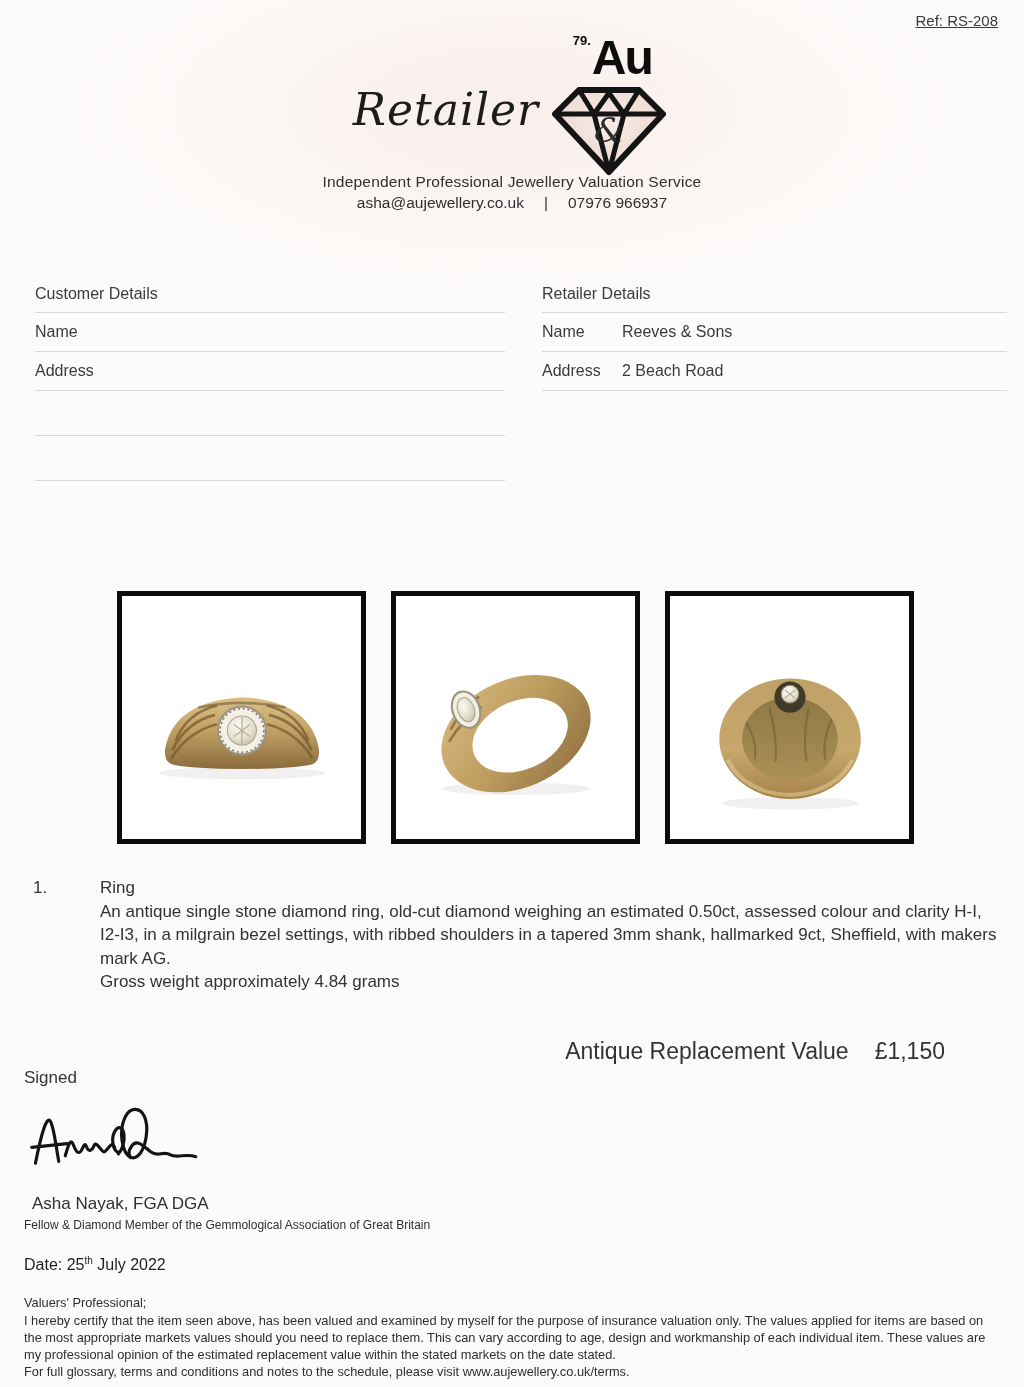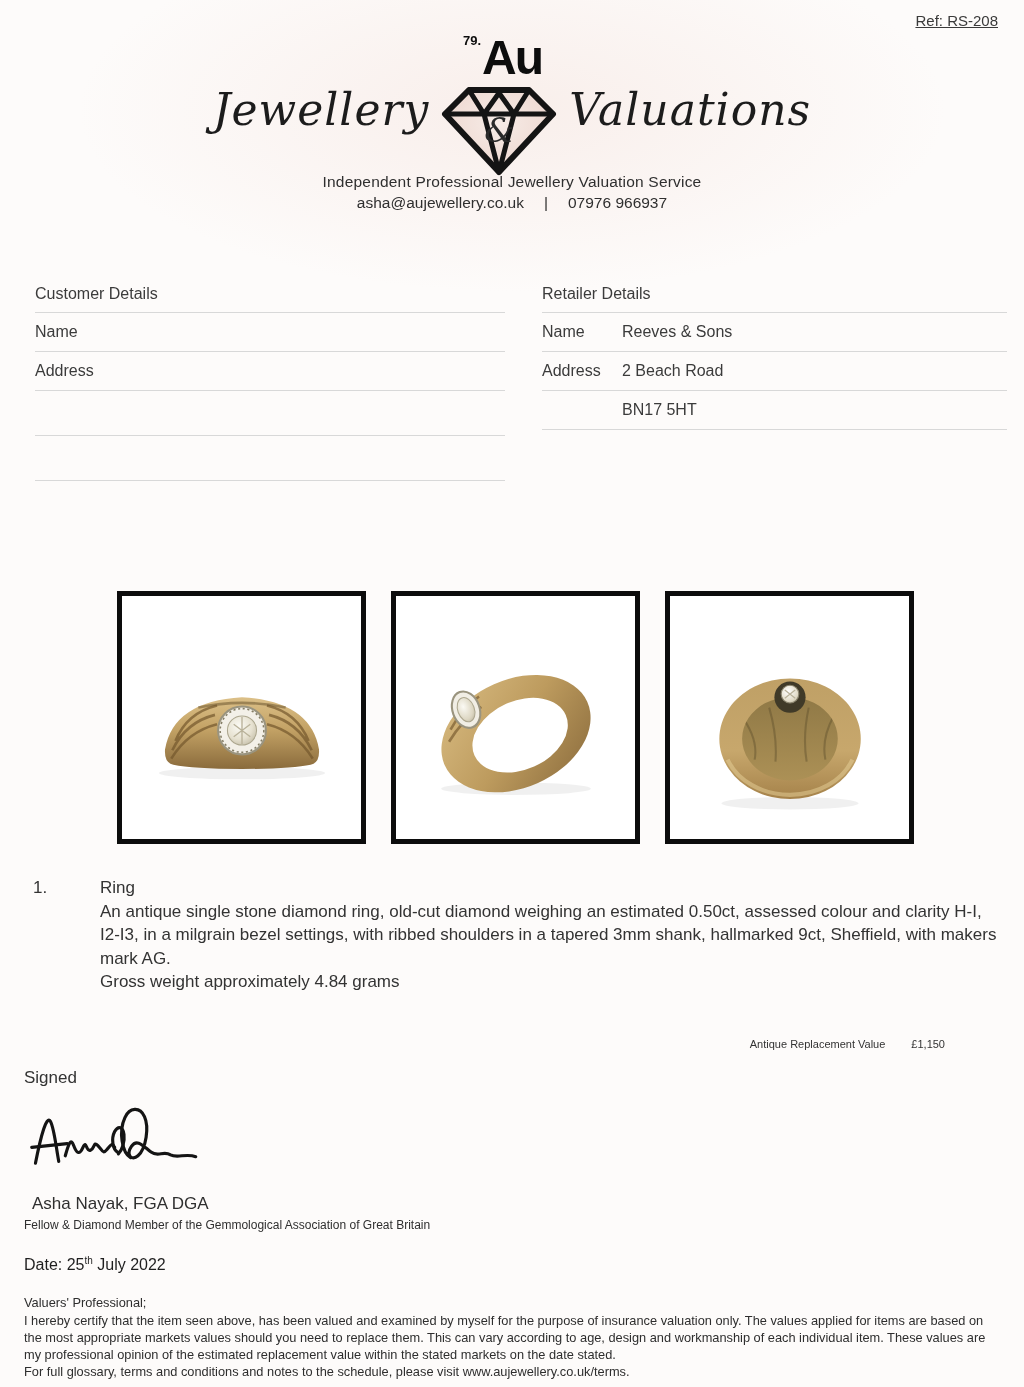--- a/index.html
+++ b/index.html
@@ -61,21 +61,21 @@
            display:flex; align-items:center; justify-content:center; }
 
   
   .item { position:absolute; top:876px; left:33px; right:24px; display:flex;
           font-size:17px; line-height:23.5px; color:#333333; }
   .inum { width:67px; flex:0 0 auto; }
   .ibody { flex:1; }
   .ibody p { margin:0; }
 
   
-  .value-line { position:absolute; top:1038px; right:79px; font-size:11px; color:#333333; }
+  .value-line { position:absolute; top:1038px; right:79px; font-size:23px; color:#333333; }
   .value-line .amount { margin-left:26px; }
 
   
   .signed { position:absolute; top:1068px; left:24px; font-size:17px; color:#333333; }
   .sig    { position:absolute; top:1100px; left:28px; }
   .sname  { position:absolute; top:1194px; left:32px; font-size:17px; color:#2f2f2f; }
   .scred  { position:absolute; top:1218px; left:24px; font-size:12px; color:#2f2f2f; }
   .sdate  { position:absolute; top:1255px; left:24px; font-size:16px; color:#1f1f1f; }
   .sdate sup { font-size:10px; }
 
@@ -85,40 +85,39 @@
   .decl .d-title { margin-bottom:1px; }
 </style>
 </head>
 <body>
 
 <div class="page">
 
   <div class="ref">Ref: RS-208</div>
 
   <div class="logo">
-    <span class="script left">Jewellery</span>
+    <span class="script left">Retailer</span>
     <div class="diamond-wrap">
       <div class="au">
         <span class="atomic">79.</span>
         <span class="symbol">Au</span>
       </div>
       <svg class="diamond-svg" width="120" height="92" viewBox="0 0 120 92">
         <defs>
           <radialGradient id="dfill" cx="50%" cy="40%" r="70%">
             <stop offset="0%" stop-color="#f7ece7"></stop>
             <stop offset="60%" stop-color="#f0ddd6"></stop>
             <stop offset="100%" stop-color="#e9d2ca"></stop>
           </radialGradient>
         </defs>
         <path d="M30,6 L90,6 L114,30 L60,88 L6,30 Z" fill="url(#dfill)" stroke="#141414" stroke-width="6" stroke-linejoin="round"></path>
         <path d="M6,30 L114,30 M30,6 L45,30 L60,9 L75,30 L90,6 M45,30 L60,88 M75,30 L60,88" fill="none" stroke="#141414" stroke-width="5" stroke-linejoin="round" stroke-linecap="round"></path>
       </svg>
       <span class="amp">&amp;</span>
     </div>
-    <span class="script right">Valuations</span>
   </div>
 
   <div class="tagline">Independent Professional Jewellery Valuation Service</div>
   <div class="contact">
     <span>asha@aujewellery.co.uk</span><span class="sep">|</span><span>07976 966937</span>
   </div>
 
   <div class="details customer">
     <div class="drow head">
         <span>Customer Details</span>
@@ -145,24 +144,20 @@
     <div class="drow head">
         <span>Retailer Details</span>
       </div>
     <div class="drow">
         <span class="lbl">Name</span>
         <span class="val">Reeves &amp; Sons</span>
       </div>
     <div class="drow">
         <span class="lbl">Address</span>
         <span class="val">2 Beach Road</span>
-      </div>
-    <div class="drow">
-        <span class="lbl"></span>
-        <span class="val">BN17 5HT</span>
       </div>
   </div>
 
 
   <div class="photos">
     <figure class="frame">
       <svg width="208" height="210" viewBox="0 0 200 200">
         <defs>
           <linearGradient id="g1" x1="0" y1="0" x2="0" y2="1">
             <stop offset="0" stop-color="#dcc088"></stop>

